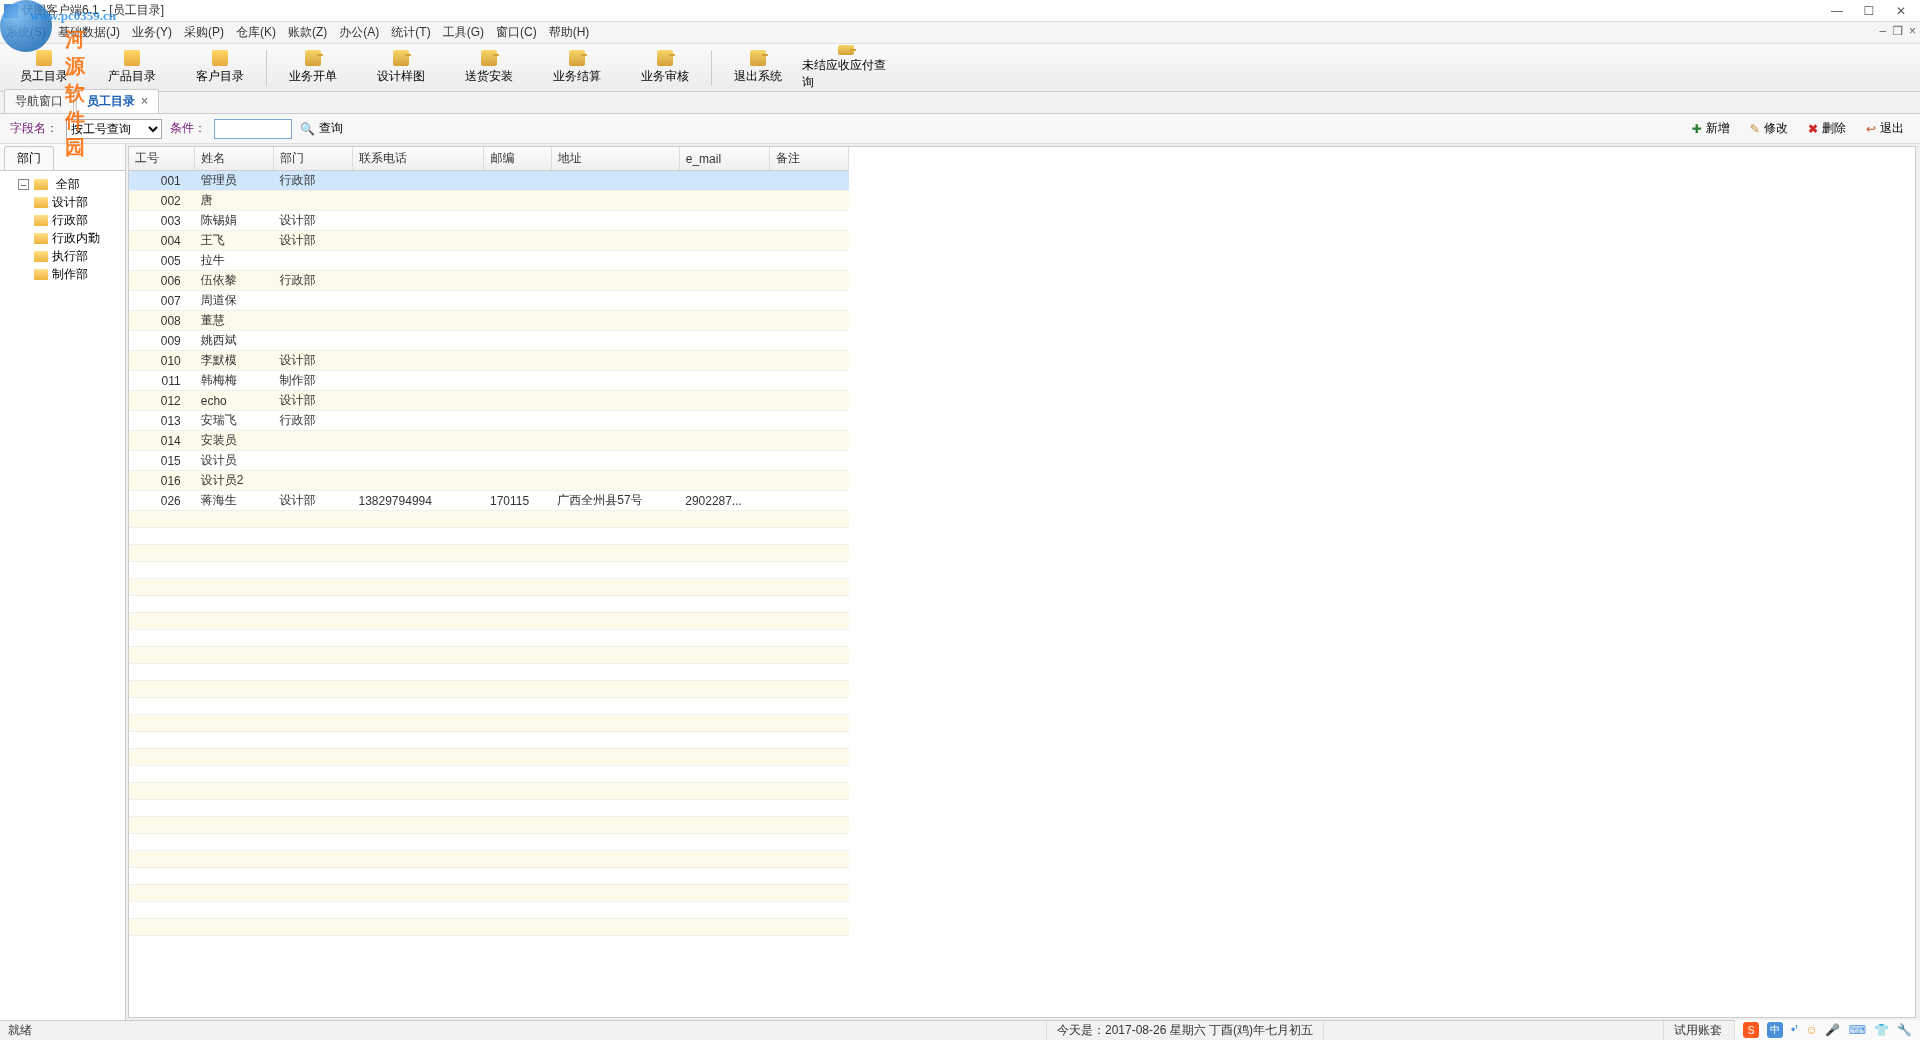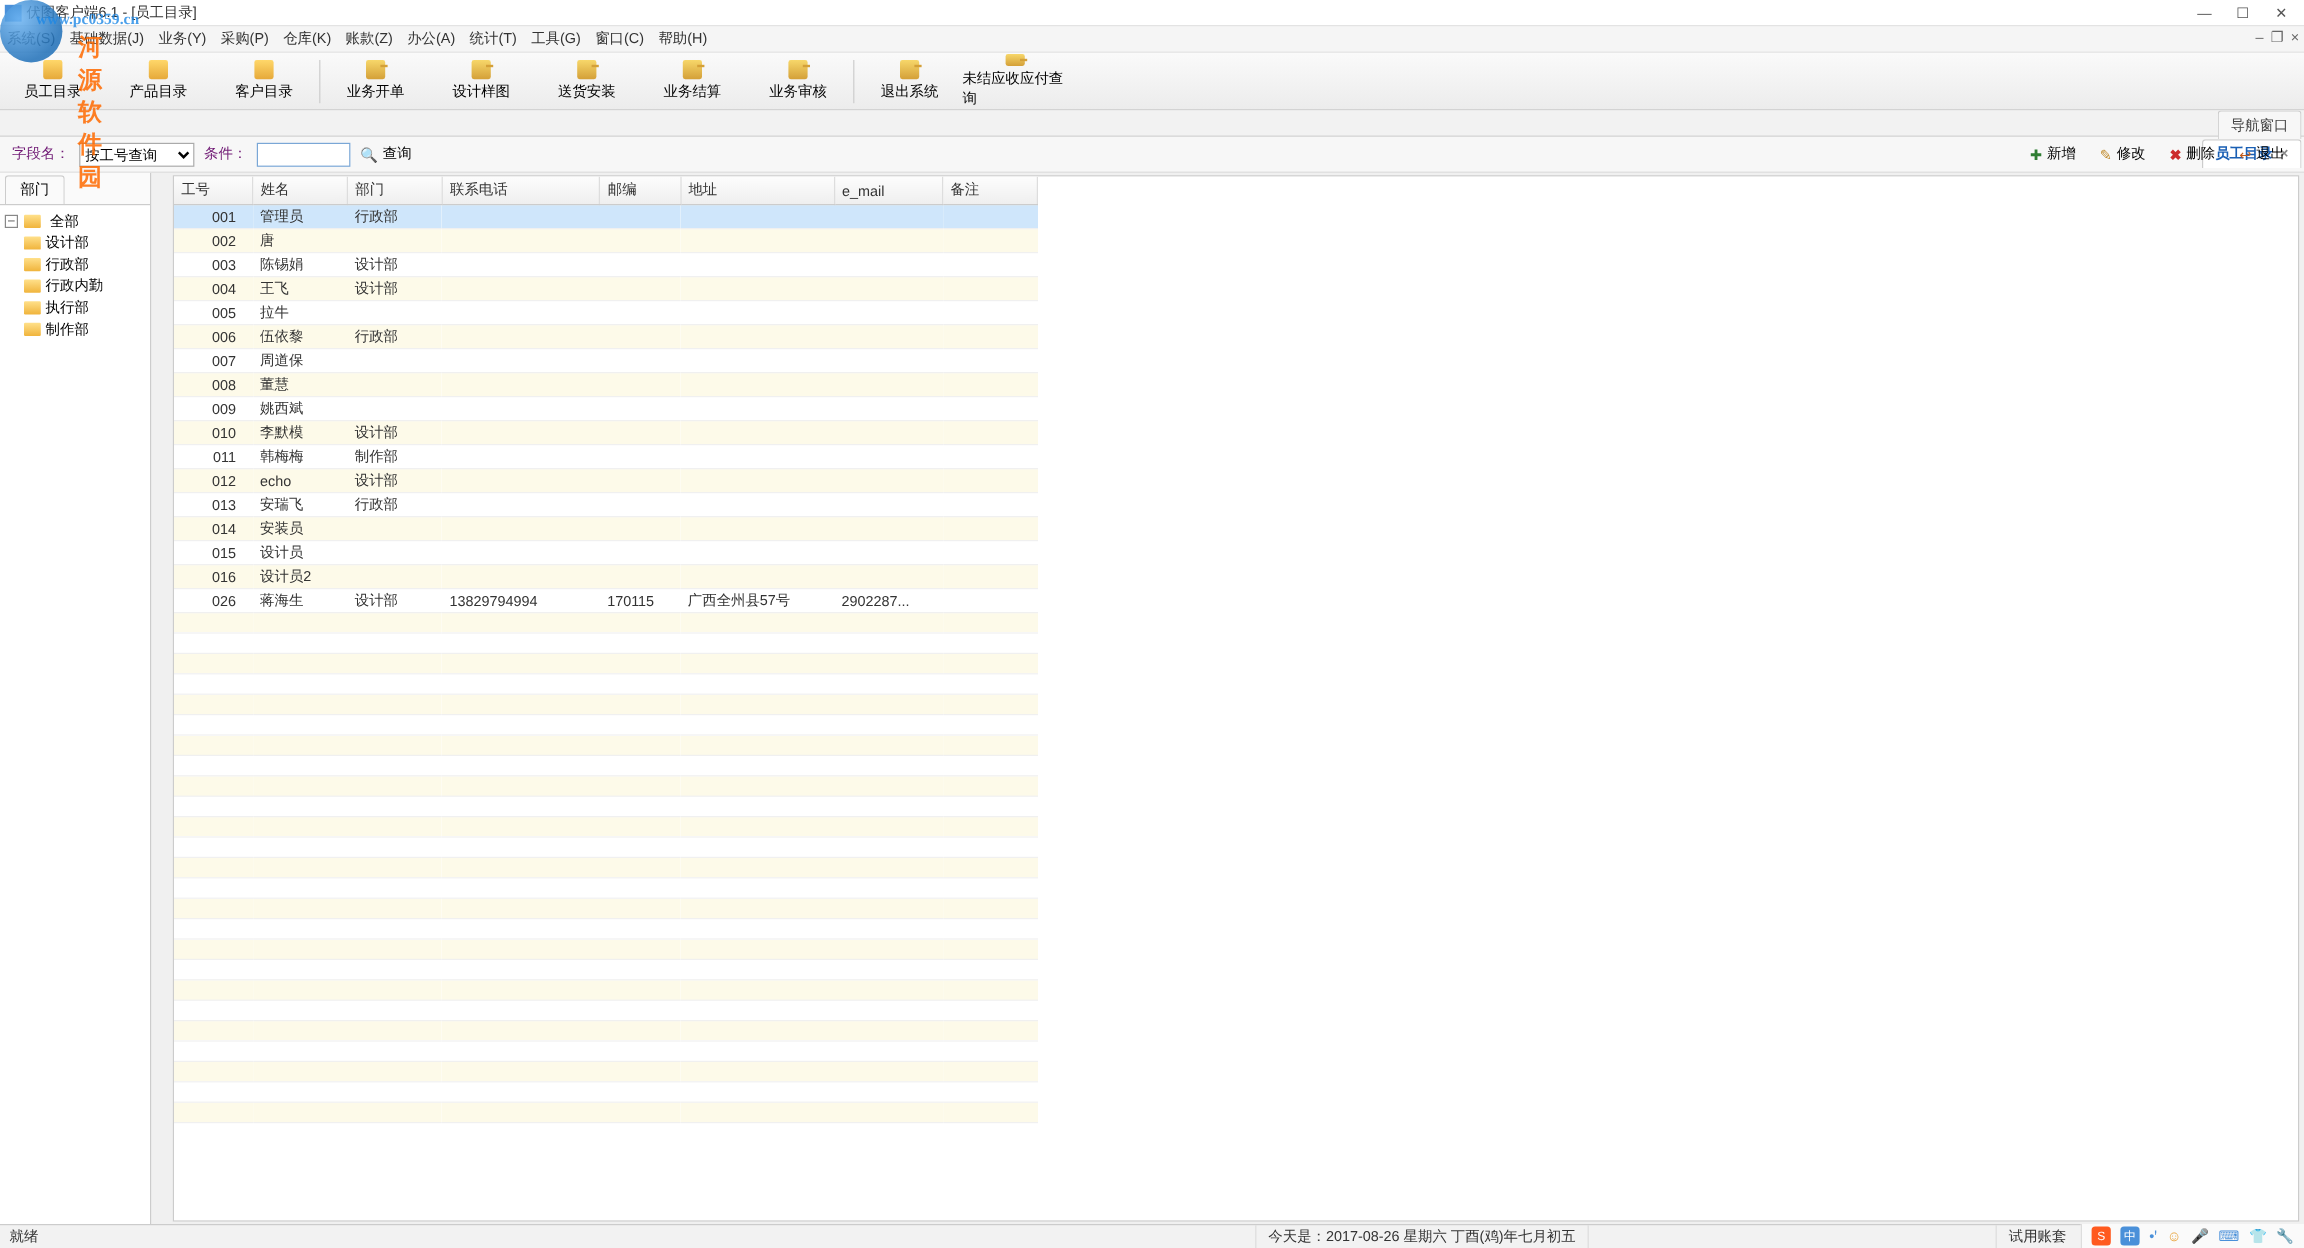--- a/index.html
+++ b/index.html
@@ -26,21 +26,21 @@
 
 .toolbar { height: 48px; background: linear-gradient(#fafafa,#ececec); border-bottom: 1px solid #ccc; display: flex; align-items: center; }
 .tb-btn { width: 88px; height: 46px; display: flex; flex-direction: column; align-items: center; justify-content: center; gap: 2px; cursor: default; }
 .tb-btn .ico { width: 16px; height: 16px; }
 .tb-sep { width: 1px; height: 36px; background: #ccc; margin: 0 2px; }
 .ico-user { background: linear-gradient(#ffd76a,#e6a93a); border-radius: 2px; }
 .ico-key { background: linear-gradient(#f7d76a,#d4a038); border-radius: 2px; position: relative; }
 .ico-key::after { content:""; position:absolute; right:-2px; top:4px; width:6px; height:2px; background:#d4a038; }
 
 
-.doctabs { height: 22px; background: #f2f2f2; border-bottom: 1px solid #ccc; display: flex; align-items: flex-end; padding-left: 4px; flex-direction: column; }
+.doctabs { height: 22px; background: #f2f2f2; border-bottom: 1px solid #ccc; display: flex; align-items: flex-end; padding-left: 4px; }
 .doctab { padding: 3px 10px; border: 1px solid #ccc; border-bottom: none; background: #f7f7f7; margin-right: 2px; border-radius: 3px 3px 0 0; cursor: default; color: #444; }
 .doctab.active { background: #fff; color: #1a5fb4; font-weight: bold; }
 .doctab .close { margin-left: 6px; color: #888; }
 
 
 .searchrow { height: 30px; background: #f7f7f7; border-bottom: 1px solid #ddd; display: flex; align-items: center; padding: 0 10px; gap: 8px; }
 .searchrow label { color: #701a75; }
 .searchrow select { width: 96px; height: 20px; border: 1px solid #aaa; background: #fff; }
 .searchrow input { width: 78px; height: 20px; border: 1px solid #7aa7d6; background: #fff; padding: 0 4px; }
 .searchrow .sbtn { display: flex; align-items: center; gap: 4px; cursor: default; }
@@ -50,29 +50,29 @@
 .ai-edit { color: #c08a2a; }
 .ai-del { color: #cc2a2a; font-weight: bold; }
 .ai-exit { color: #c05a1a; }
 
 
 .main { display: flex; height: calc(100% - 22px - 22px - 48px - 22px - 30px - 20px); }
 
 
 .treewrap { width: 126px; border-right: 1px solid #ccc; background: #fafafa; display: flex; flex-direction: column; }
 .tree-tab { padding: 3px 12px; border: 1px solid #ccc; border-bottom: 1px solid #fafafa; background: #fafafa; width: fit-content; margin: 2px 0 -1px 4px; border-radius: 3px 3px 0 0; }
-.tree { flex:1; background: #fff; border-top: 1px solid #ccc; padding: 4px 2px; overflow: auto; }
+.tree { flex:1; background: #fff; border-top: 1px solid #ccc; padding: 4px 16px; overflow: auto; }
 .tree ul { list-style: none; padding-left: 16px; }
 .tree > ul { padding-left: 2px; }
 .tree li { line-height: 18px; white-space: nowrap; }
 .tree .exp { display: inline-block; width: 11px; height: 11px; border: 1px solid #888; line-height: 9px; text-align: center; font-size: 10px; margin-right: 2px; color: #444; cursor: default; vertical-align: middle; }
 .tree .fld { display: inline-block; width: 14px; height: 11px; background: linear-gradient(#ffe08a,#f0b43c); border-radius: 1px; margin-right: 4px; vertical-align: middle; }
 
 
-.gridwrap { flex: 1; background: #fff; border: 1px solid #ccc; margin: 2px 4px 2px 18px; overflow: auto; }
+.gridwrap { flex: 1; background: #fff; border: 1px solid #ccc; margin: 2px 4px 2px 2px; overflow: auto; }
 table.grid { border-collapse: collapse; width: 720px; }
 table.grid th { text-align: left; font-weight: normal; background: linear-gradient(#fdfdfd,#efefef); border-right: 1px solid #ddd; border-bottom: 1px solid #ccc; padding: 3px 6px; color: #333; height: 20px; }
 table.grid td { padding: 1px 6px; border-bottom: 1px solid #f0f0f0; height: 17px; color: #333; white-space: nowrap; overflow: hidden; }
 table.grid tr.sel td { background: #cfe6fb; }
 table.grid tr.alt td { background: #fdfae9; }
 table.grid td.idcol { text-align: right; padding-right: 14px; }
 .blankrow td { height: 17px; }
 
 
 .statusbar { position: absolute; bottom: 0; left: 0; right: 0; height: 20px; background: #f2f2f2; border-top: 1px solid #ccc; display: flex; align-items: center; padding: 0 8px; color: #333; }

